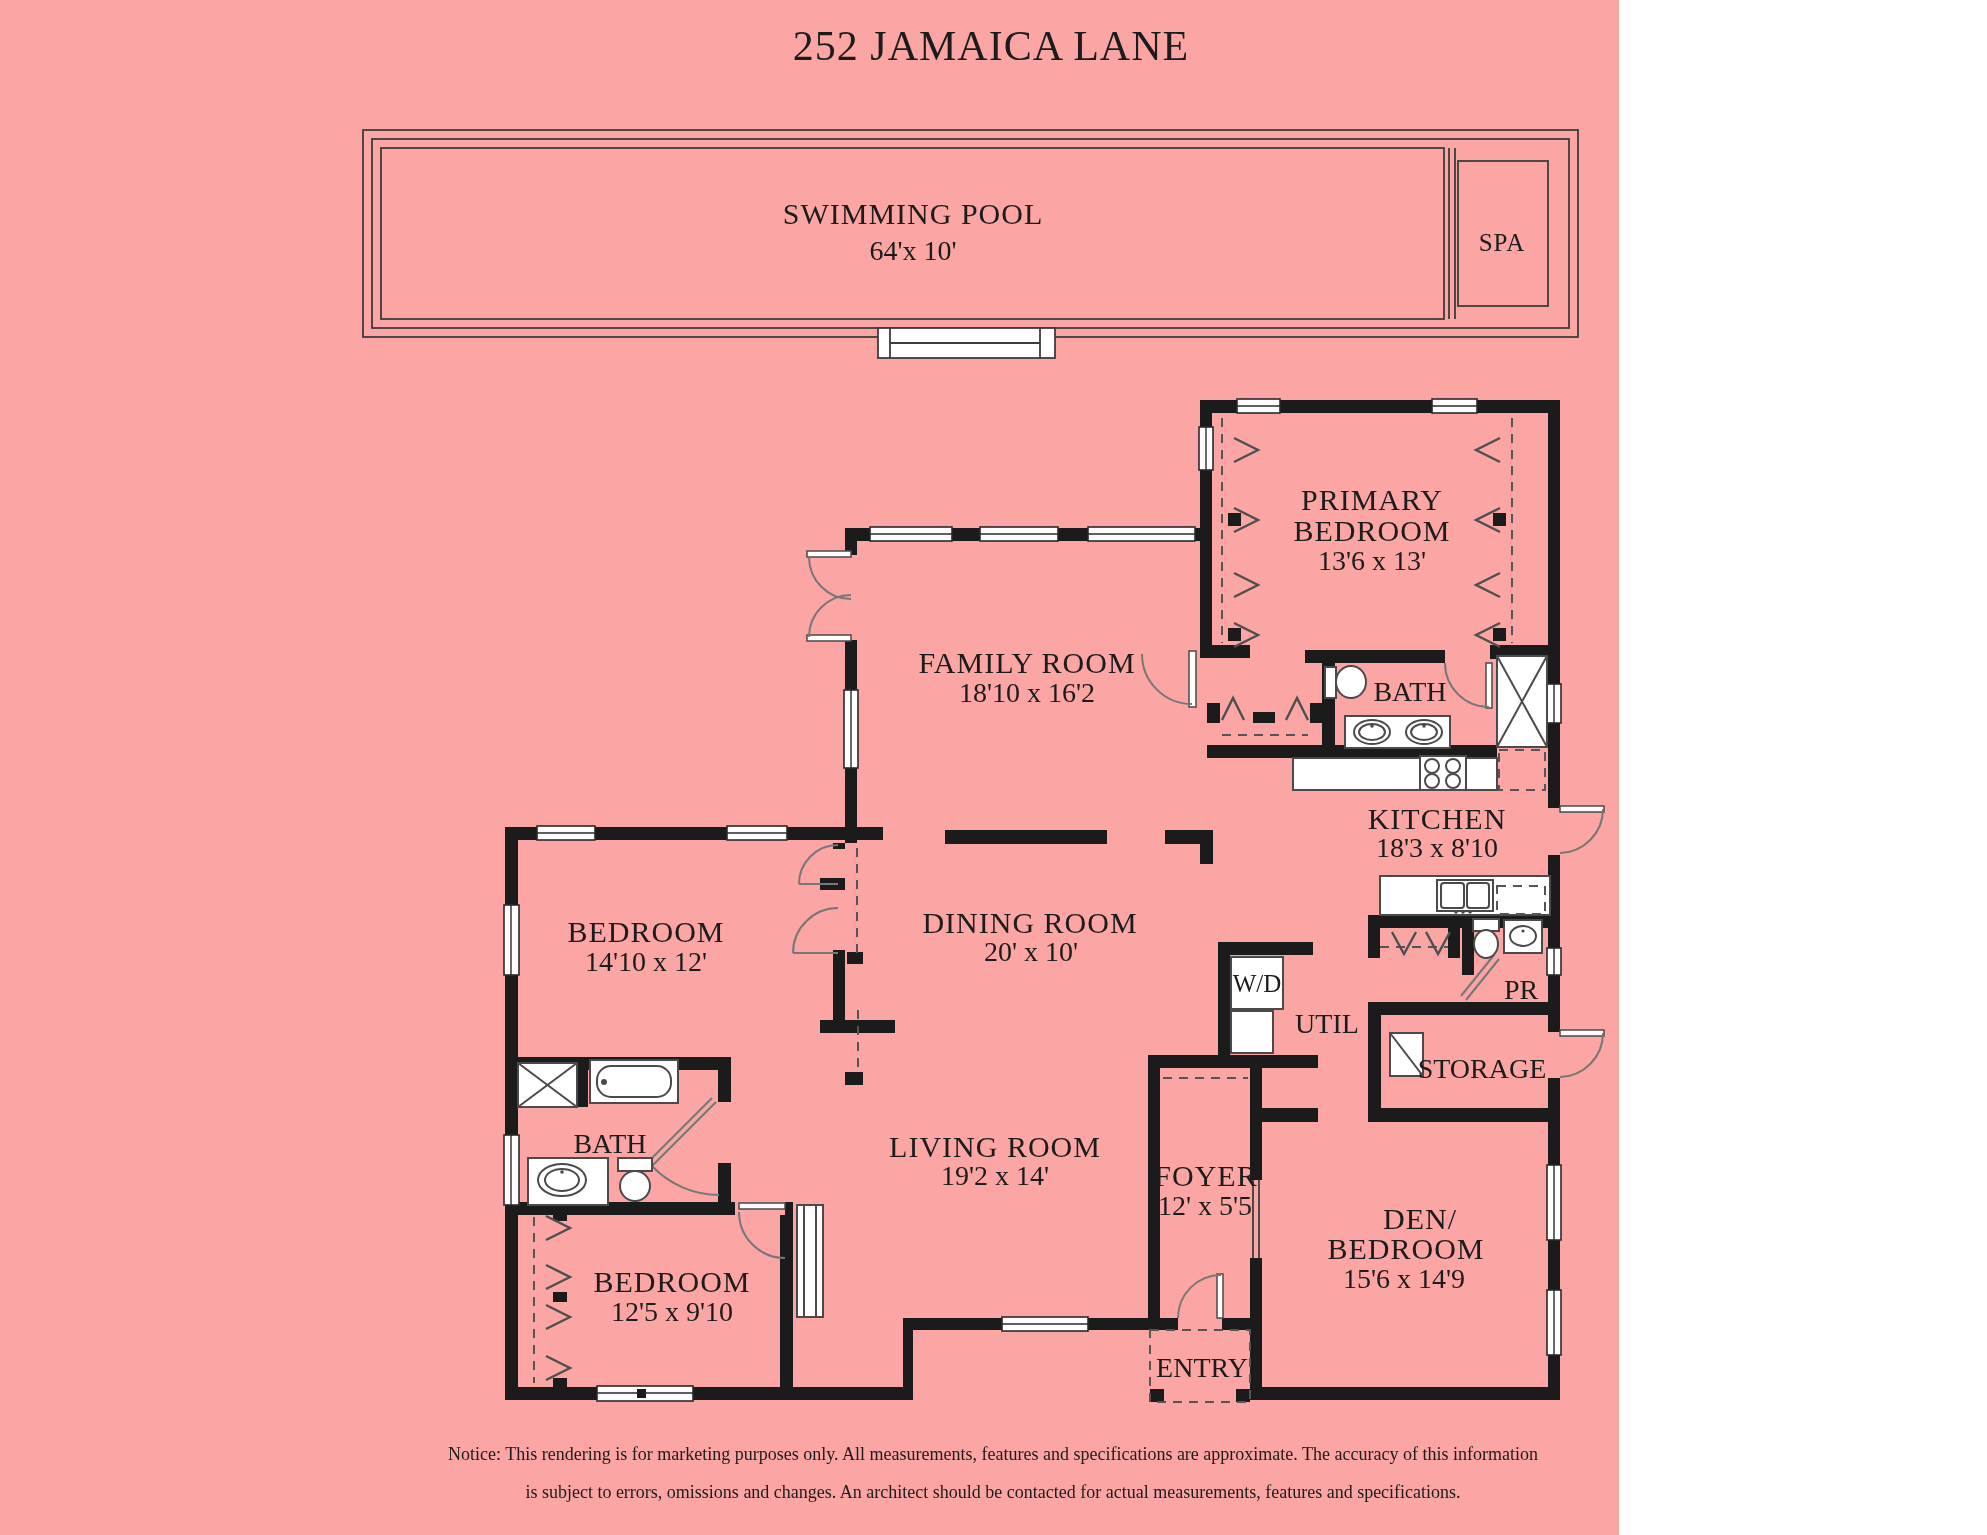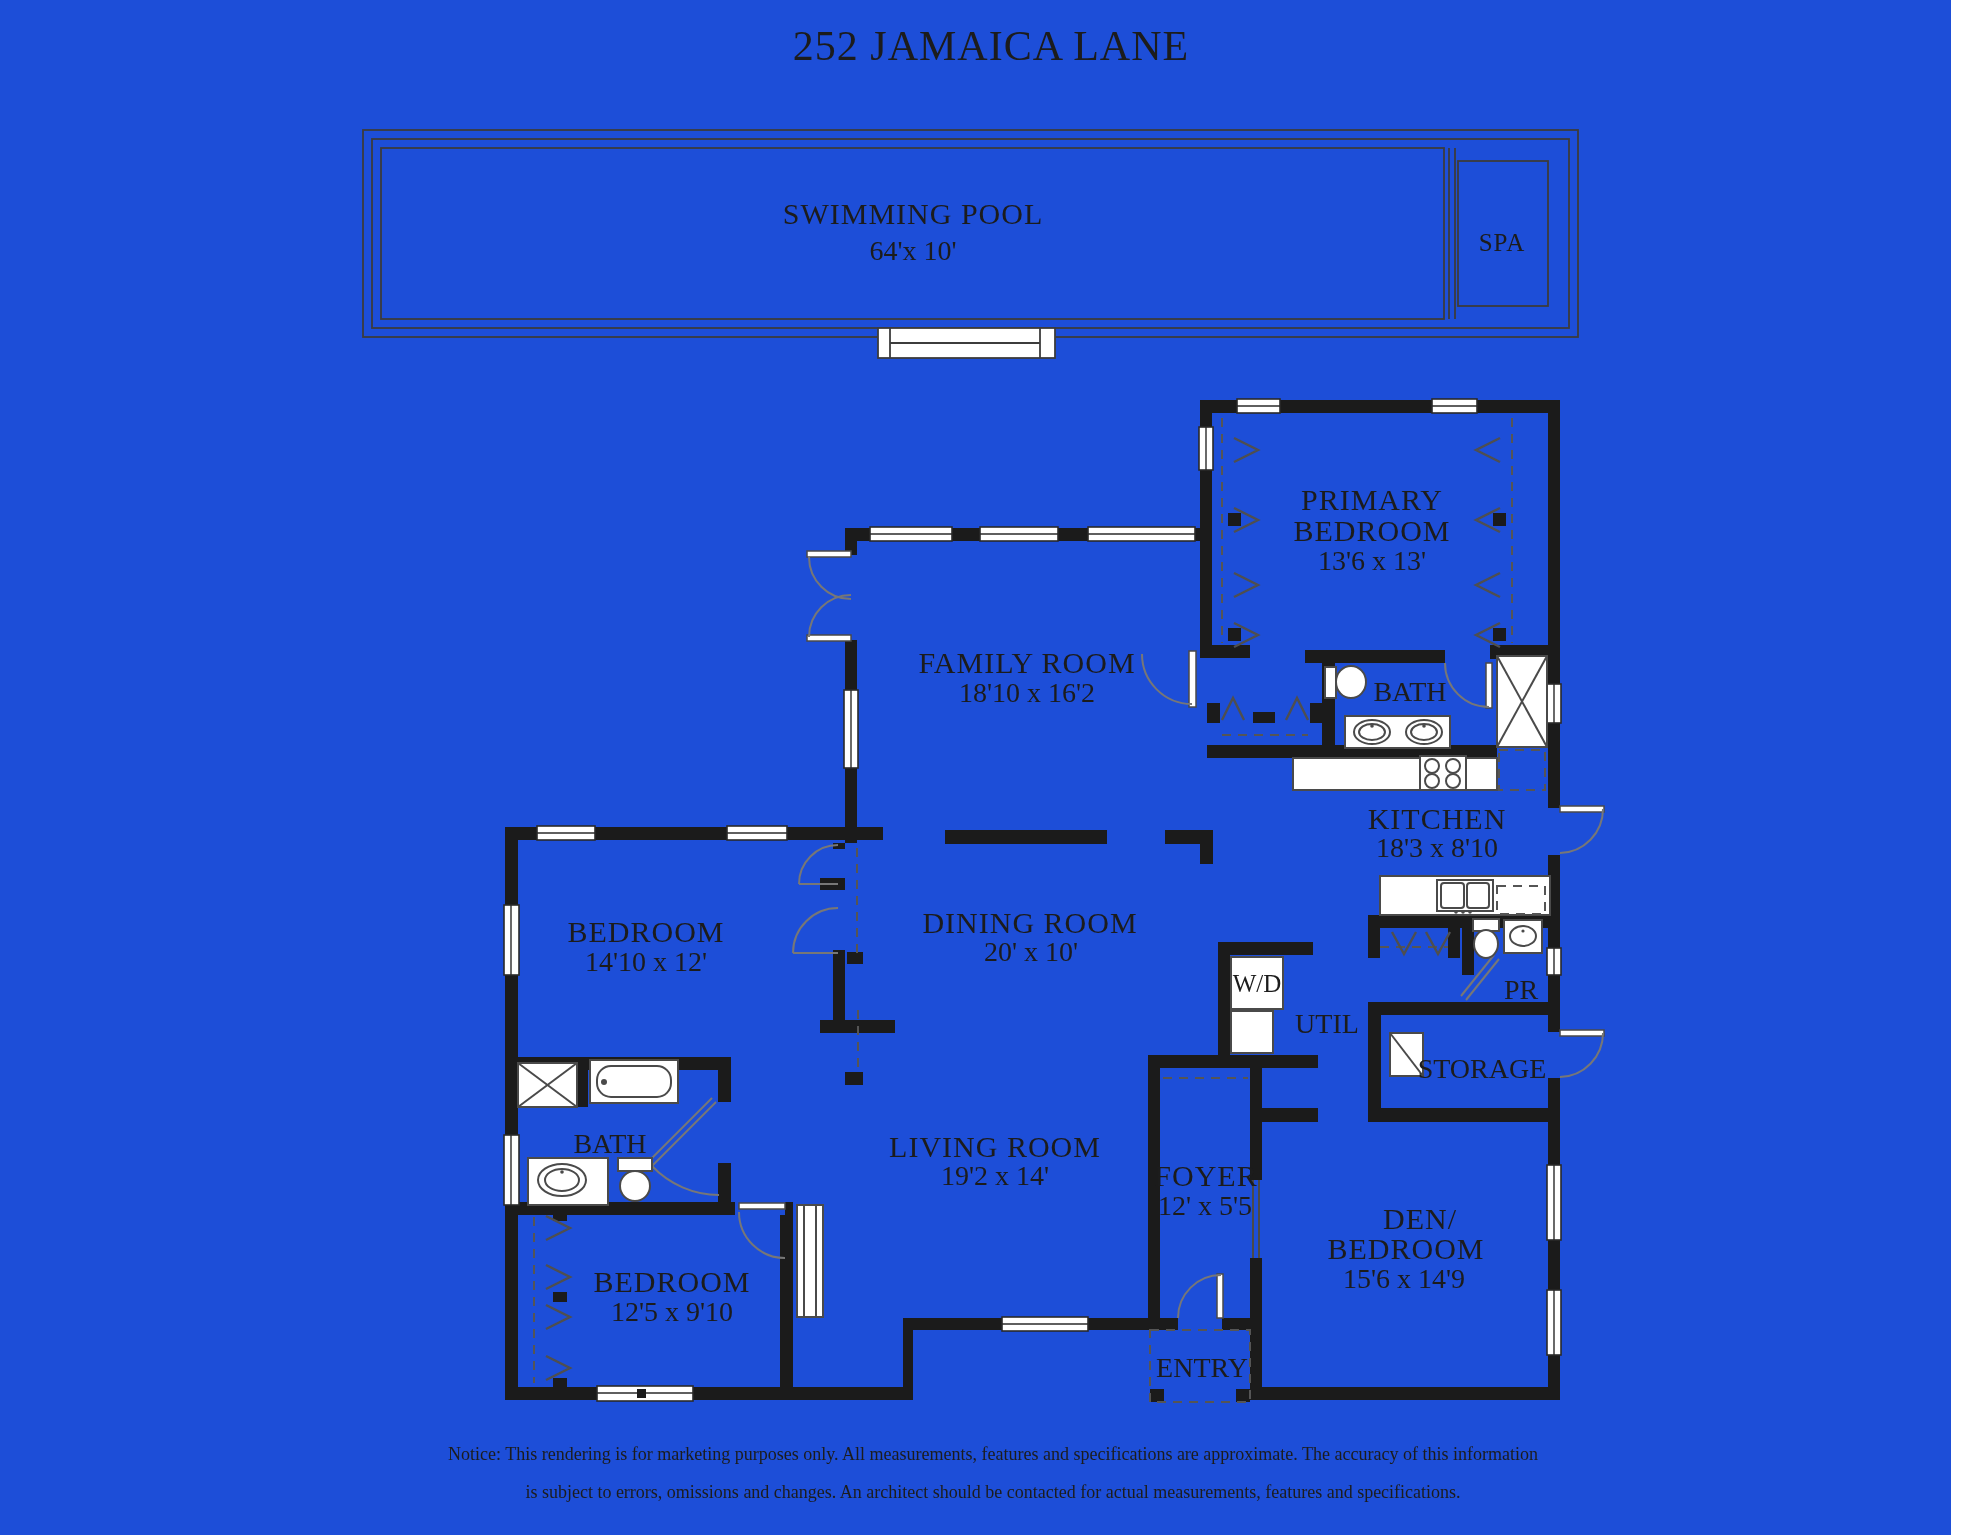--- a/index.html
+++ b/index.html
@@ -1,16 +1,16 @@
 <!DOCTYPE html>
 <html><head>
 <meta charset="utf-8">
 <style>
   html,body{margin:0;padding:0;background:#ffffff;}
-  .canvas{position:relative;width:1951px;height:1535px;background:#1d4ed8;overflow:hidden;
+  .canvas{position:relative;width:1619px;height:1535px;background:#fca5a5;overflow:hidden;
           font-family:"Liberation Serif","DejaVu Serif",serif;}
   svg{position:absolute;left:0;top:0;}
   text{fill:#1c1c1c;font-family:"Liberation Serif","DejaVu Serif",serif;}
   .wall{fill:#1b1b1b;stroke:none;}
   .fx{fill:#ffffff;stroke:#4a4a4a;stroke-width:2;}
   .fxl{stroke:#4a4a4a;stroke-width:2;fill:none;}
   .door{stroke:#777777;stroke-width:2;fill:none;}
   .leaf{fill:#ffffff;stroke:#4a4a4a;stroke-width:1.5;}
   .dash{stroke:#555555;stroke-width:2;fill:none;stroke-dasharray:9,7;}
   .win{fill:#ffffff;stroke:#2a2a2a;stroke-width:1.6;}

